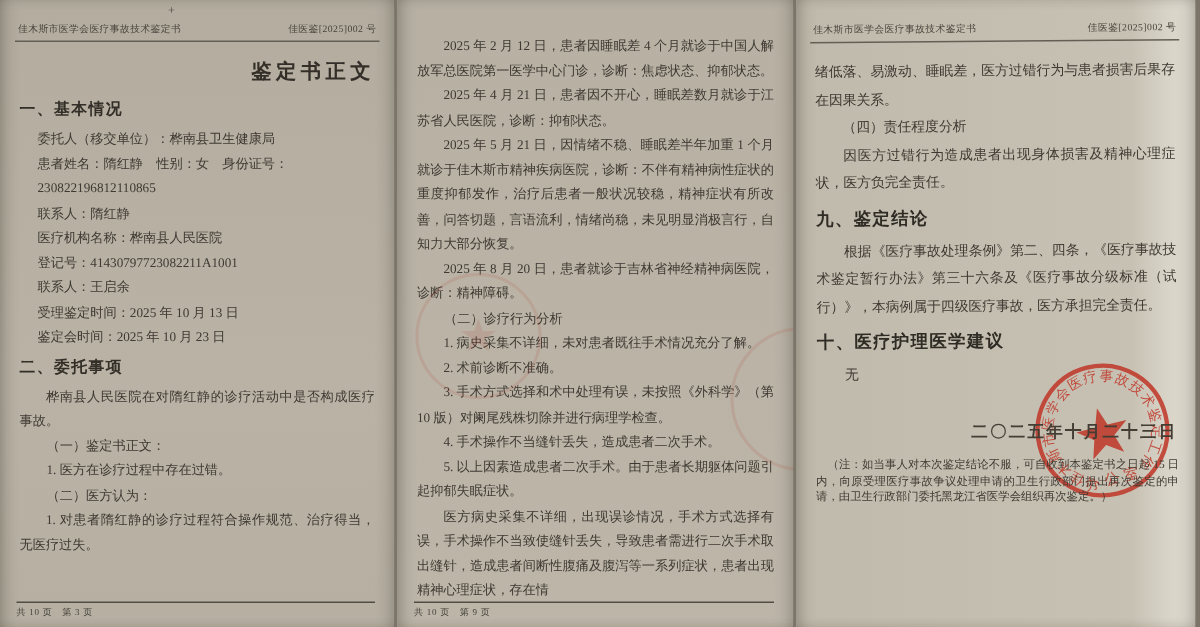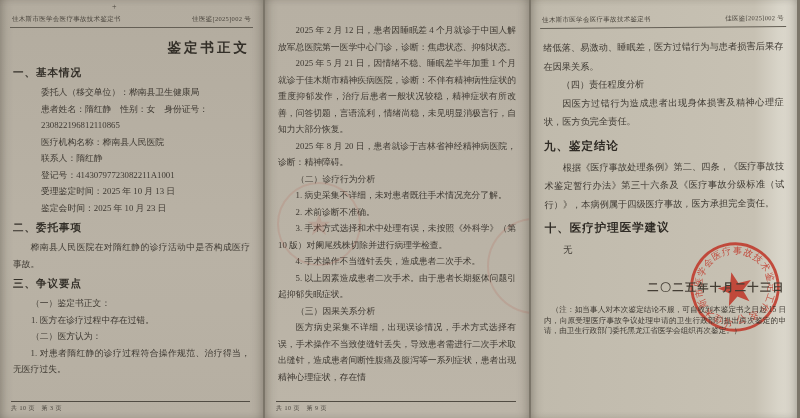--- a/index.html
+++ b/index.html
@@ -16,21 +16,21 @@
   .phead { display:flex; justify-content:space-between; align-items:flex-end;
            font-size:6.5px; color:#4a453d; border-bottom:1px solid #645f55;
            padding:0 2px 3px 2px; margin:15px 10px 0 10px; letter-spacing:.3px; }
   .inner { padding:0 13px; }
 
   .title { text-align:right; font-size:13.5px; font-weight:bold; color:#332f28;
            letter-spacing:3px; margin:11px 0 9px 0; }
   .sec  { font-size:10.5px; font-weight:bold; color:#332f28; margin:5px 0 4px 0; letter-spacing:1px; }
   .sec-big { font-size:11.5px; font-weight:bold; color:#2f2b25; margin:7px 0 5px 0; letter-spacing:1px; }
 
-  .field { font-size:8.8px; line-height:16.5px; margin-left:28px; white-space:pre-wrap; }
+  .field { font-size:8.8px; line-height:16.5px; margin-left:12px; white-space:pre-wrap; }
   .para  { font-size:8.8px; line-height:16.5px; text-align:justify; text-indent:2em; }
   .p3 .para { font-size:9.2px; line-height:18.5px; }
   .noind { text-indent:0; }
   .gap-top { }
   .sub { font-size:8.8px; line-height:16.5px; margin-left:18px; }
 
   .pfoot { position:absolute; bottom:5px; left:11px; right:13px;
            border-top:1.5px solid #514c43; padding-top:2px;
            font-size:6px; color:#45413a; letter-spacing:.5px; }
 
@@ -59,55 +59,55 @@
     <span class="artifact">+</span>
     <div class="phead">
       <span>佳木斯市医学会医疗事故技术鉴定书</span>
       <span>佳医鉴[2025]002 号</span>
     </div>
     <div class="inner">
       <div class="title">鉴定书正文</div>
       <div class="sec">一、基本情况</div>
       <div class="field">委托人（移交单位）：桦南县卫生健康局</div>
       <div class="field">患者姓名：隋红静　性别：女　身份证号：230822196812110865</div>
+      <div class="field">联系人：隋红静</div>
       <div class="field">医疗机构名称：桦南县人民医院</div>
-      <div class="field">联系人：隋红静</div>
       <div class="field">登记号：41430797723082211A1001</div>
+      <div class="field">联系人：王启余</div>
       <div class="field">受理鉴定时间：2025 年 10 月 13 日</div>
       <div class="field">鉴定会时间：2025 年 10 月 23 日</div>
       <div class="sec">二、委托事项</div>
       <p class="para">桦南县人民医院在对隋红静的诊疗活动中是否构成医疗事故。</p>
-      <div class="sec">三、争议要点</div>
       <div class="sub">（一）鉴定书正文：</div>
       <div class="sub">1. 医方在诊疗过程中存在过错。</div>
       <div class="sub gap-top">（二）医方认为：</div>
       <p class="para">1. 对患者隋红静的诊疗过程符合操作规范、治疗得当，无医疗过失。</p>
 
     </div>
     <div class="pfoot">
       <span>共 10 页　第 3 页</span>
     </div>
   </section>
 
   <section class="page p2">
     <div class="ghost" style="left:12px; top:182px; width:84px; height:84px;">
       <span class="ghost-star">★</span>
     </div>
     <div class="ghost" style="left:222px; top:218px; width:96px; height:96px;"></div>
     <div class="inner" style="padding-top:22px;">
       <p class="para">2025 年 2 月 12 日，患者因睡眠差 4 个月就诊于中国人解放军总医院第一医学中心门诊，诊断：焦虑状态、抑郁状态。</p>
+      <p class="para">2025 年 4 月 21 日，患者因不开心，睡眠差数月就诊于江苏省人民医院，诊断：抑郁状态。</p>
       <p class="para">2025 年 5 月 21 日，因情绪不稳、睡眠差半年加重 1 个月就诊于佳木斯市精神疾病医院，诊断：不伴有精神病性症状的重度抑郁发作，治疗后患者一般状况较稳，精神症状有所改善，问答切题，言语流利，情绪尚稳，未见明显消极言行，自知力大部分恢复。</p>
       <p class="para">2025 年 8 月 20 日，患者就诊于吉林省神经精神病医院，诊断：精神障碍。</p>
       <div class="sub">（二）诊疗行为分析</div>
       <p class="para">1. 病史采集不详细，未对患者既往手术情况充分了解。</p>
       <p class="para">2. 术前诊断不准确。</p>
       <p class="para">3. 手术方式选择和术中处理有误，未按照《外科学》（第 10 版）对阑尾残株切除并进行病理学检查。</p>
       <p class="para">4. 手术操作不当缝针丢失，造成患者二次手术。</p>
       <p class="para">5. 以上因素造成患者二次手术。由于患者长期躯体问题引起抑郁失眠症状。</p>
-      <div class="sub">（三）因果关系分析</div>
       <p class="para">医方病史采集不详细，出现误诊情况，手术方式选择有误，手术操作不当致使缝针丢失，导致患者需进行二次手术取出缝针，造成患者间断性腹痛及腹泻等一系列症状，患者出现精神心理症状，存在情</p>
     </div>
     <div class="pfoot">
       <span>共 10 页　第 9 页</span>
     </div>
   </section>
 
   <section class="page p3">
     <div class="p3-rot">
       <div class="phead">

